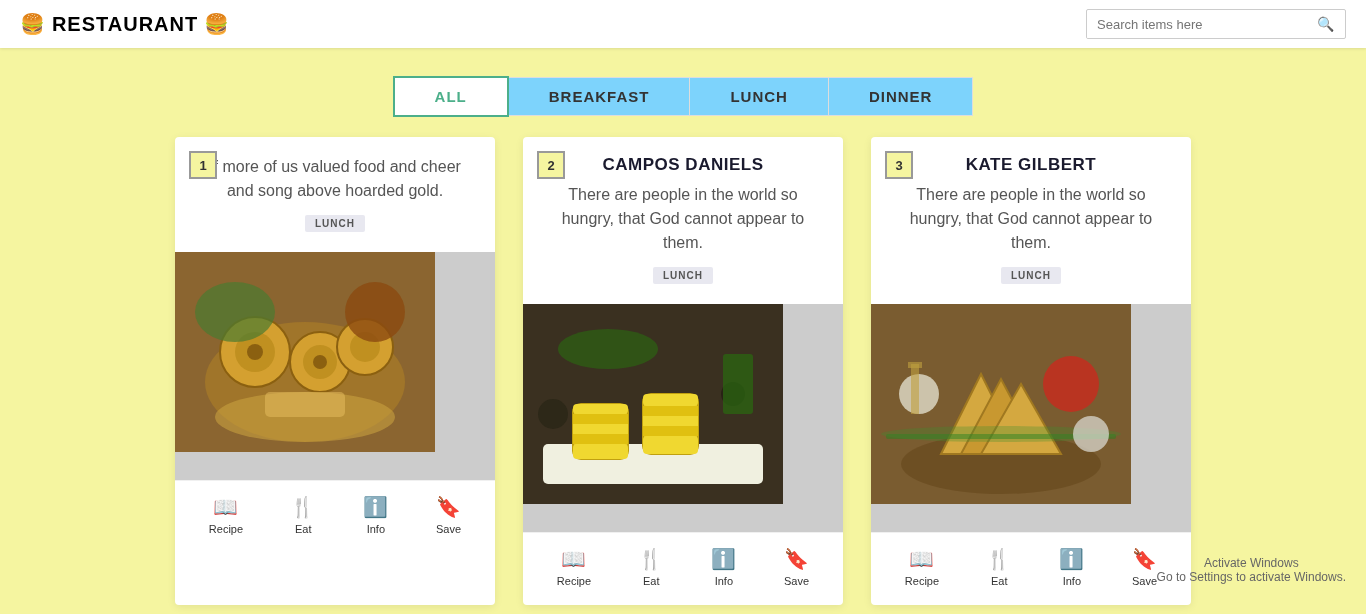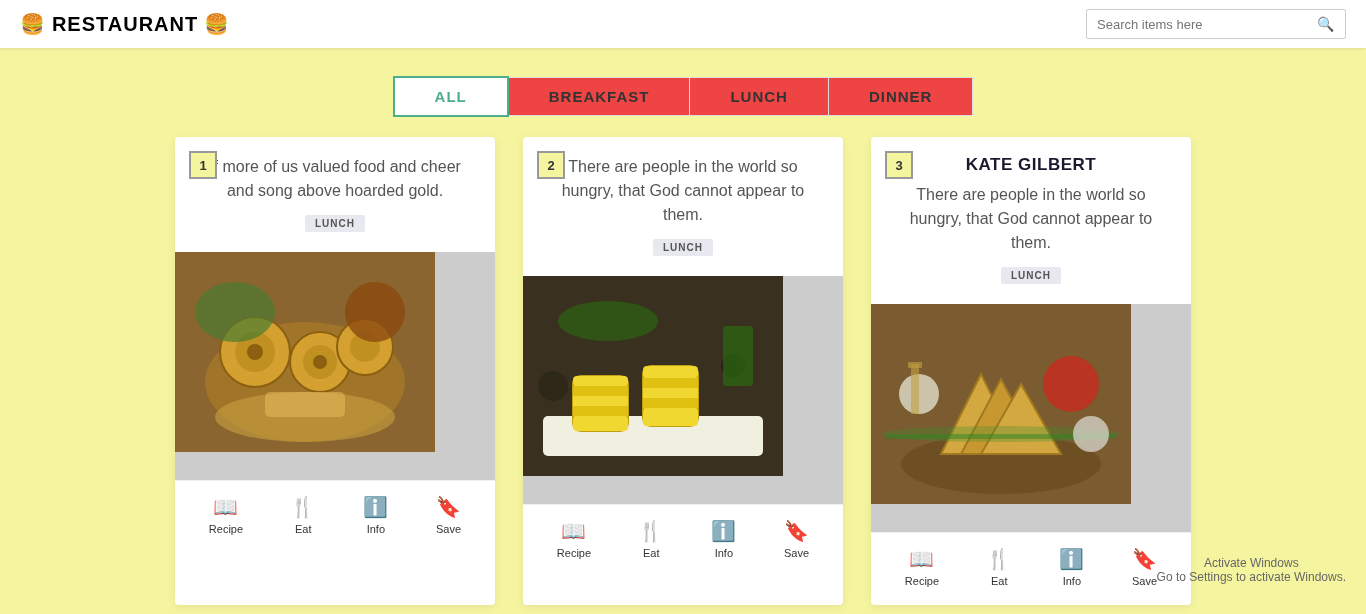--- a/index.html
+++ b/index.html
@@ -57,21 +57,21 @@
       align-items: center;
       gap: 0;
       margin: 28px auto 20px;
       width: fit-content;
     }
     .tab {
       padding: 10px 40px;
       font-weight: bold;
       font-size: 15px;
       cursor: pointer;
-      background: #ef4444;
+      background: #7dd3fc;
       color: #333;
       border: 1px solid #ddd;
       letter-spacing: 1px;
     }
     .tab.active {
       color: #4caf8a;
       border: 2px solid #4caf8a;
       background: #fff;
     }
     .tab:not(:first-child) {
@@ -237,21 +237,21 @@
           <span>Info</span>
         </button>
         <button class="action-btn">
           <span class="action-icon">🔖</span>
           <span>Save</span>
         </button>
       </div>
     </div>
     <div class="card">
       <div class="card-number">2</div>
-      <div class="card-body"><div class="card-desc">There are people in the world so hungry, that God cannot appear to them.</div><span class="card-badge">LUNCH</span></div>
+      <div class="card-body"><div class="card-title">CAMPOS DANIELS</div><div class="card-desc">There are people in the world so hungry, that God cannot appear to them.</div><span class="card-badge">LUNCH</span></div>
       <div class="card-image"><svg viewBox="0 0 260 200" width="260" height="200">
     <rect width="260" height="200" fill="#3a3020"></rect>
     <rect x="20" y="140" width="220" height="40" fill="#f0f0e0" rx="5"></rect>
     <rect x="50" y="100" width="55" height="55" rx="8" fill="#e8c820" stroke="#c0a010" stroke-width="2"></rect>
     <rect x="50" y="100" width="55" height="10" rx="4" fill="#f0d830"></rect>
     <rect x="50" y="110" width="55" height="10" fill="#e0c010"></rect>
     <rect x="50" y="120" width="55" height="10" fill="#f0d830"></rect>
     <rect x="50" y="130" width="55" height="10" fill="#e0c010"></rect>
     <rect x="50" y="140" width="55" height="15" rx="4" fill="#f0d830"></rect>
     <rect x="120" y="90" width="55" height="60" rx="8" fill="#e8c820" stroke="#c0a010" stroke-width="2"></rect>

